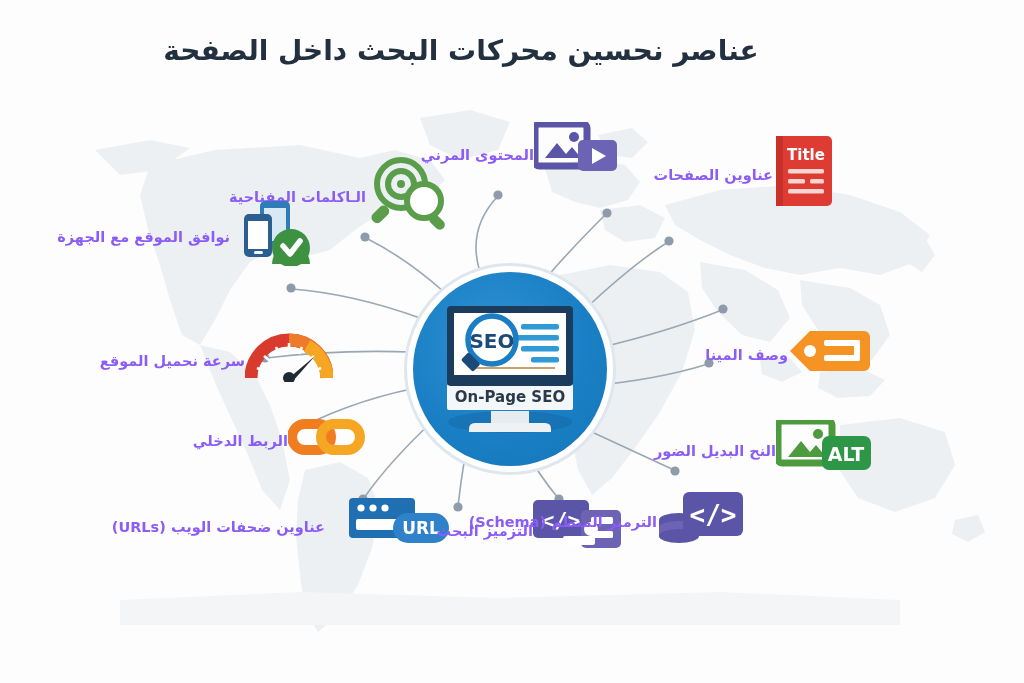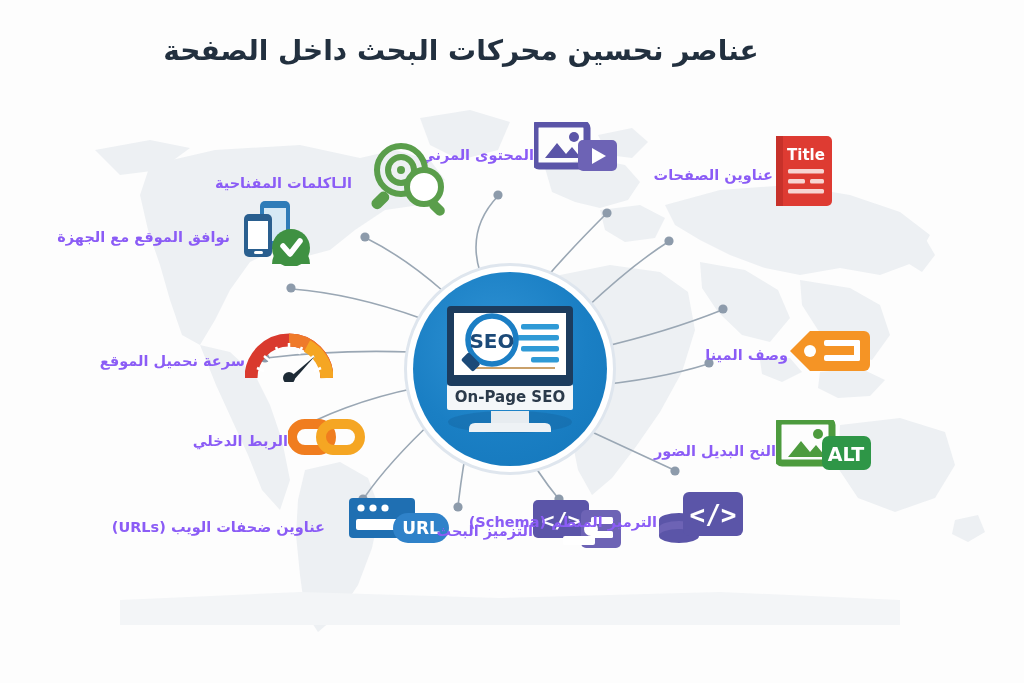--- a/index.html
+++ b/index.html
@@ -186,21 +186,21 @@
         <rect x="1" y="2" width="52" height="42" rx="4" fill="none" stroke="#5b55a8" stroke-width="7"></rect>
         <path d="M11 36 l12 -15 l9 11 l6 -7 l9 11 z" fill="#5b55a8"></path>
         <circle cx="40" cy="15" r="5" fill="#5b55a8"></circle>
         <rect x="44" y="18" width="39" height="31" rx="5" fill="#6d63b5"></rect>
         <path d="M58 26 l14 8 l-14 8 z" fill="#ffffff"></path>
       </svg>
     </span>
     <span class="lbl">المحتوى المرني</span>
   </div>
 
-  <div class="node" style="left:248px; top:142px;gap:14px;">
+  <div class="node" style="left:248px; top:156px;">
     <span class="ico">
       <svg width="82" height="74" viewBox="0 0 82 74" xmlns="http://www.w3.org/2000/svg">
         <circle cx="35" cy="28" r="24" fill="none" stroke="#5a9e4b" stroke-width="6"></circle>
         <circle cx="35" cy="28" r="13" fill="none" stroke="#5a9e4b" stroke-width="6"></circle>
         <circle cx="35" cy="28" r="4" fill="#5a9e4b"></circle>
         <rect x="9" y="48" width="11" height="20" rx="5" transform="rotate(45 14 58)" fill="#5a9e4b"></rect>
         <circle cx="58" cy="45" r="17" fill="#ffffff" stroke="#5a9e4b" stroke-width="6"></circle>
         <rect x="66" y="57" width="10" height="18" rx="5" transform="rotate(-45 71 66)" fill="#5a9e4b"></rect>
       </svg>
     </span>

